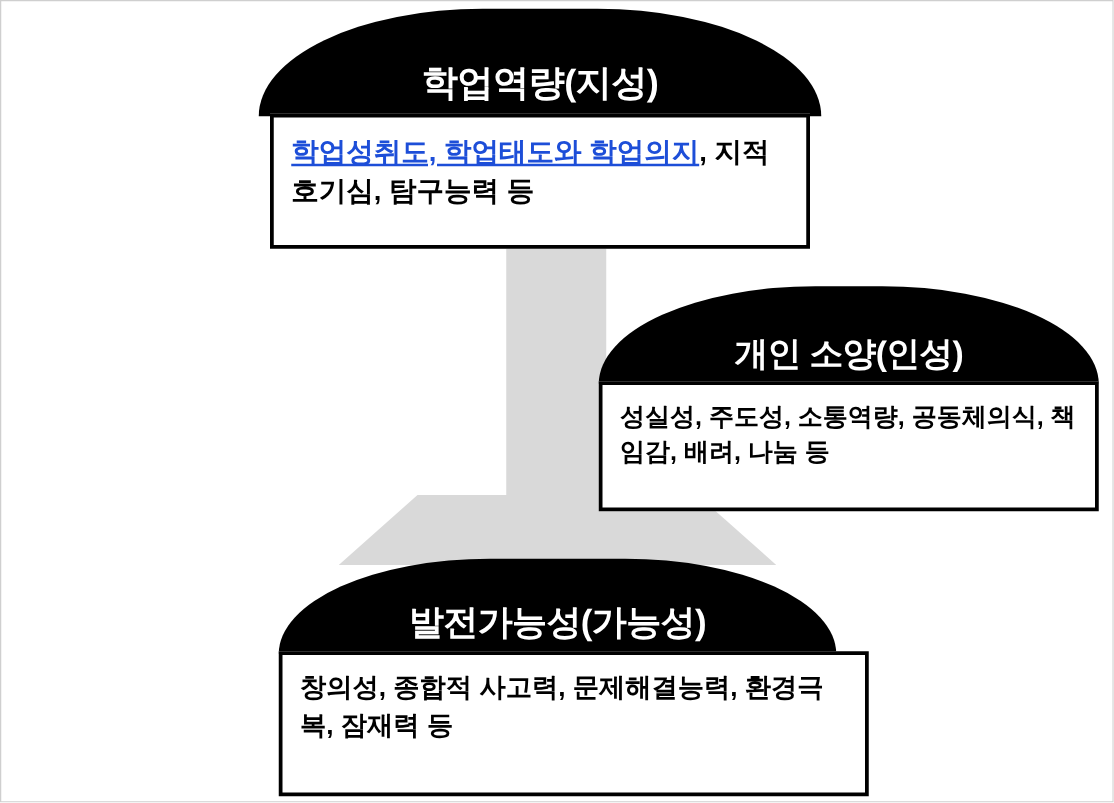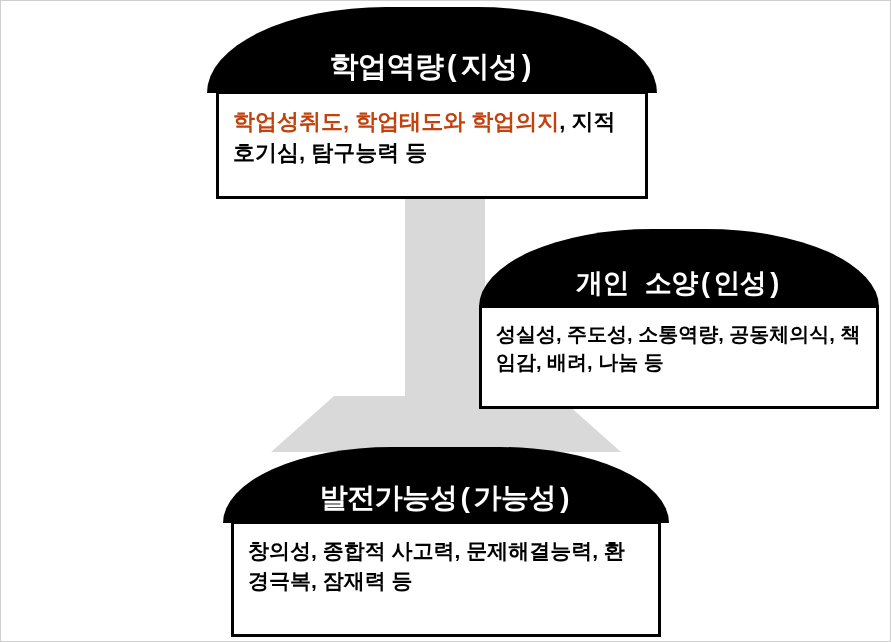--- a/index.html
+++ b/index.html
@@ -47,40 +47,40 @@
   }
   .dome {
     position: relative;
     background: #000000;
     color: #ffffff;
     text-align: center;
     font-weight: bold;
     display: flex;
     align-items: flex-end;
     justify-content: center;
-    font-family: Liberation Mono, monospace;
   }
   .dome-title {
     display: block;
     width: 100%;
     padding-bottom: 6px;
     letter-spacing: -0.5px;
   }
   .body-box {
     position: relative;
     background: #ffffff;
     border: 3px solid #000000;
     box-sizing: border-box;
     padding: 12px 14px 10px 14px;
     font-weight: bold;
     line-height: 1.42;
     color: #000000;
   }
   .hl {
-    color: #c2410c;
+    color: #1d4ed8;
+    text-decoration: underline;
   }
 
   
   #node-academic {
     left: 206px;
     top: 6px;
     width: 450px;
   }
   #node-academic .dome {
     height: 86px;
@@ -137,21 +137,21 @@
     left: 222px;
     top: 446px;
     width: 446px;
   }
   #node-growth .dome {
     height: 76px;
     border-radius: 200px 200px 0 0 / 90px 90px 0 0;
     font-size: 28px;
   }
   #node-growth .body-box {
-    width: 430px;
+    width: 472px;
     margin: 0 auto;
     height: 116px;
     font-size: 21px;
     margin-top: -2px;
   }
 </style>
 </head>
 <body>
 
 <div id="stage">

